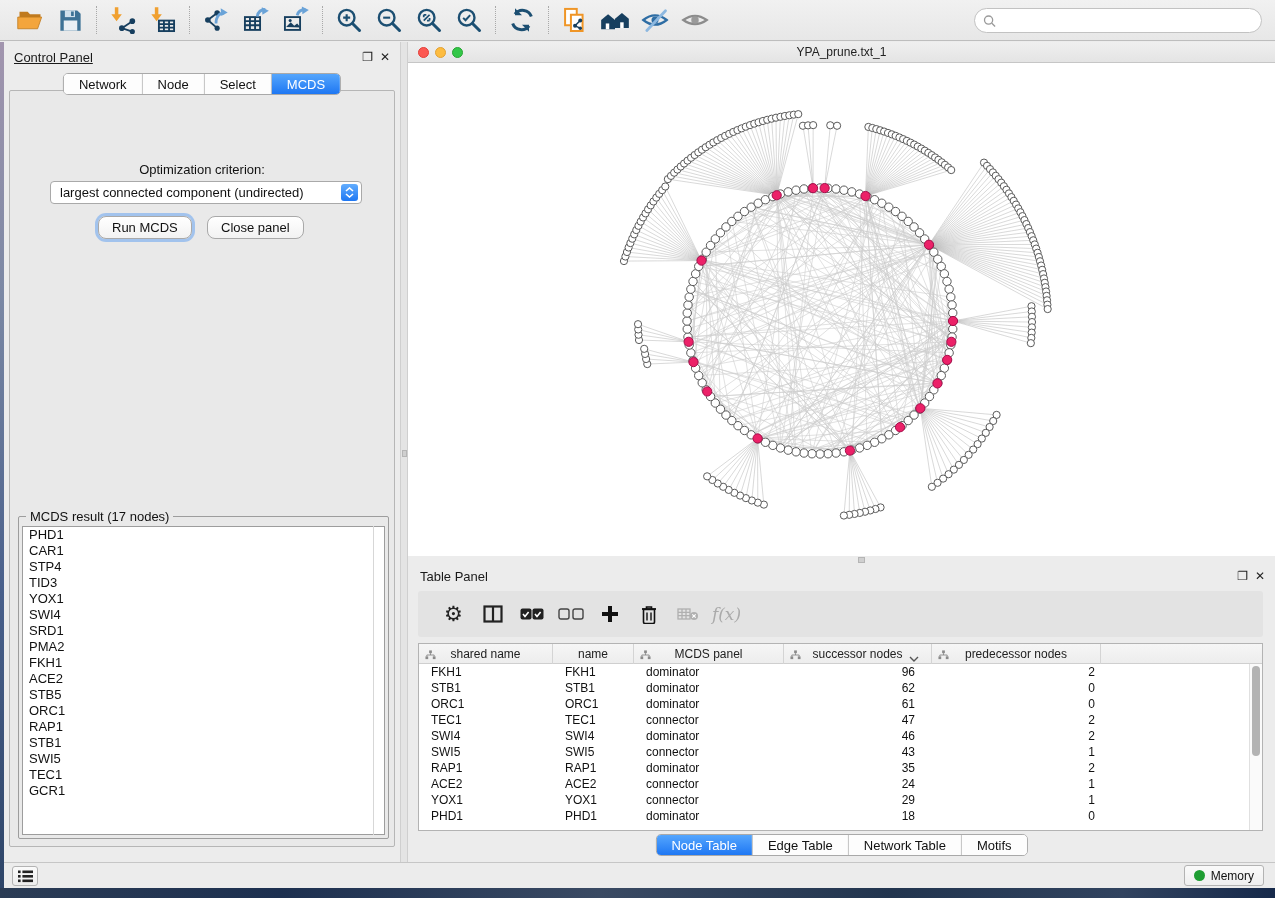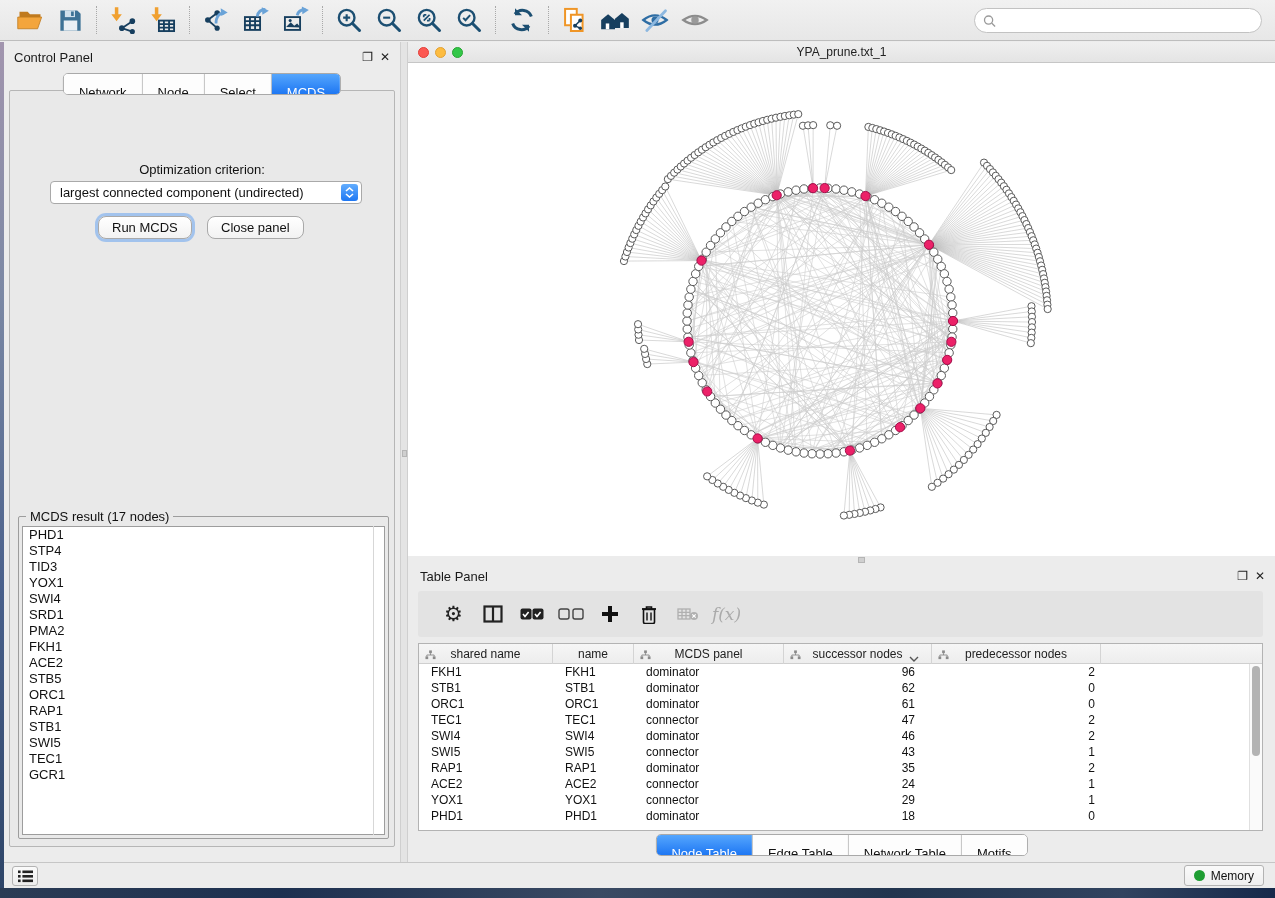--- a/index.html
+++ b/index.html
@@ -12,27 +12,27 @@
     background:linear-gradient(#f1f1f1,#e7e7e7); border-bottom:1px solid #bdbdbd;
     display:flex; align-items:center; padding-left:10px; }
   .tbi { width:40px; height:32px; display:flex; align-items:center; justify-content:center; cursor:default; }
   .tbsep { width:1px; height:28px; margin:0 6px; border-left:1px dotted #a9a9a9; }
   #search-box { position:absolute; right:13px; top:8px; width:288px; height:25px;
     background:#fff; border:1px solid #c2c2c2; border-radius:13px; display:flex; align-items:center; padding:0 8px; }
   #search-box input { border:none; outline:none; background:transparent; font-size:13px; width:100%; margin-left:6px; color:#333; }
 
   
   #control-panel { position:absolute; left:4px; top:42px; width:396px; height:820px; background:#ececec; }
-  .panel-title-row { position:absolute; left:10px; top:8px; right:8px; height:18px; font-size:13px; color:#1a1a1a; }
+  .panel-title-row { position:absolute; left:10px; top:8px; right:8px; height:18px; font-size:13px; color:#1a1a1a;text-decoration:underline; }
   .win-btns { position:absolute; right:2px; top:0; display:flex; gap:7px; font-size:12px; color:#222; font-weight:bold; }
   .win-btns span { cursor:default; }
   #cp-inner { position:absolute; left:5px; top:48px; width:386px; height:757px;
     background:#e9e9e9; border:1px solid #b6b6b6; border-radius:2px; }
   .segctrl { display:inline-flex; background:#fff; border:1px solid #a9a9a9; border-radius:5px; overflow:hidden; height:22px; }
-  .segctrl .seg { padding:10px 15px; font-size:13px; color:#111; line-height:17px; border-right:1px solid #bdbdbd; background:#fdfdfd; cursor:default; }
+  .segctrl .seg { padding:2px 15px; font-size:13px; color:#111; line-height:17px; border-right:1px solid #bdbdbd; background:#fdfdfd; cursor:default; }
   .segctrl .seg:last-child { border-right:none; }
   .segctrl .seg.active { background:linear-gradient(#55a6fd,#1e77f3); color:#fff; }
   #cp-tabs { position:absolute; left:50%; transform:translateX(-50%); top:31px; z-index:3; }
   #opt-label { position:absolute; left:0; right:0; top:71px; text-align:center; font-size:13px; color:#111; }
   #criterion-select { position:absolute; left:40px; top:90px; width:312px; height:23px; background:#fff;
     border:1px solid #a9a9a9; border-radius:4px; display:flex; align-items:center; font-size:13px; color:#111; }
   #criterion-select .val { flex:1; padding-left:9px; white-space:nowrap; overflow:hidden; }
   #criterion-select .stepper { width:17px; height:17px; margin-right:3px; border-radius:3px;
     background:linear-gradient(#62adfe,#1e77f3); display:flex; flex-direction:column; align-items:center; justify-content:center; gap:1px; }
   .btn { background:linear-gradient(#ffffff,#f2f2f2); border:1px solid #a9a9a9; border-radius:8px;
@@ -269,20 +269,21 @@
             </svg>
         </span>
       </div>
       <div id="opt-label">Optimization criterion:</div>
       <button class="btn" id="run-btn">Run MCDS</button>
       <button class="btn" id="closepanel-btn">Close panel</button>
       <div id="mcds-group">
         <span class="glabel">MCDS result (17 nodes)</span>
         <div id="mcds-list">
             <div class="li">PHD1</div>
+            <div class="li">CAR1</div>
             <div class="li">STP4</div>
             <div class="li">TID3</div>
             <div class="li">YOX1</div>
             <div class="li">SWI4</div>
             <div class="li">SRD1</div>
             <div class="li">PMA2</div>
             <div class="li">FKH1</div>
             <div class="li">ACE2</div>
             <div class="li">STB5</div>
             <div class="li">ORC1</div>

